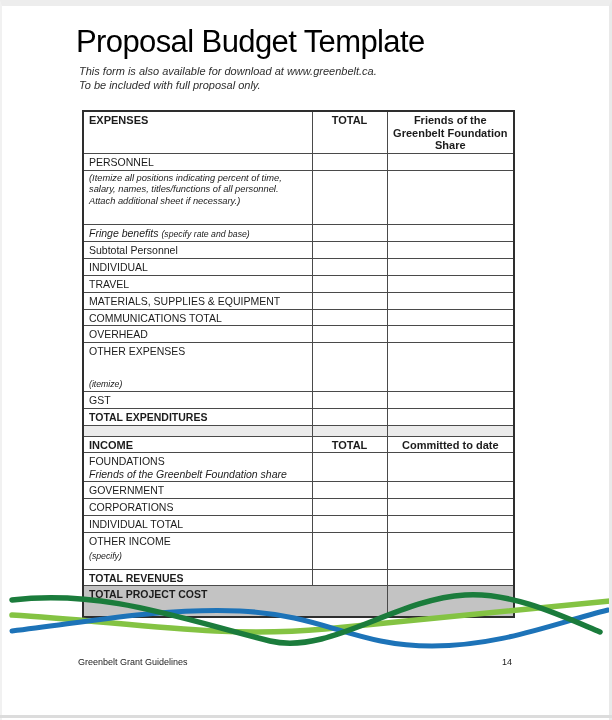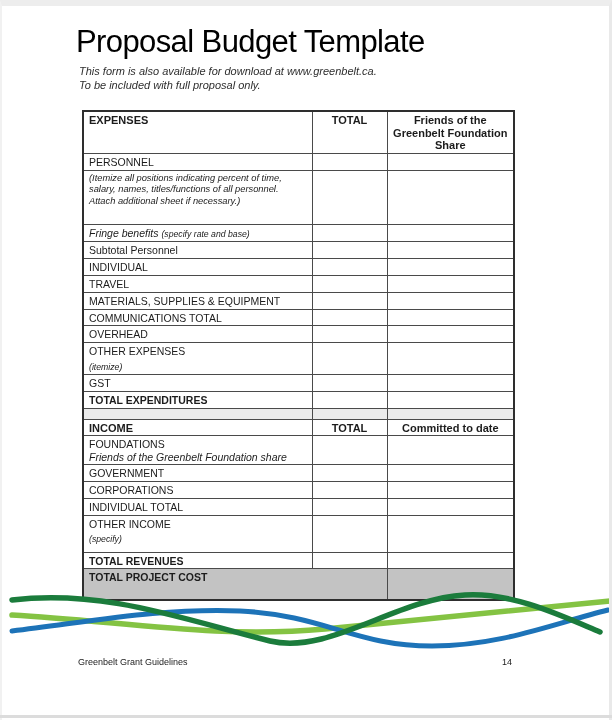--- a/index.html
+++ b/index.html
@@ -150,21 +150,21 @@
 
     <tr class="h17">
       <td>OVERHEAD</td>
       <td></td>
       <td></td>
     </tr>
 
     <tr class="h31">
       <td>
         <div>OTHER EXPENSES</div>
-        <div class="small-note" style="margin-top:3px">(itemize)</div>
+        <div class="small-note" style="margin-top:20px">(itemize)</div>
       </td>
       <td></td>
       <td></td>
     </tr>
 
     <tr class="h17">
       <td>GST</td>
       <td></td>
       <td></td>
     </tr>

